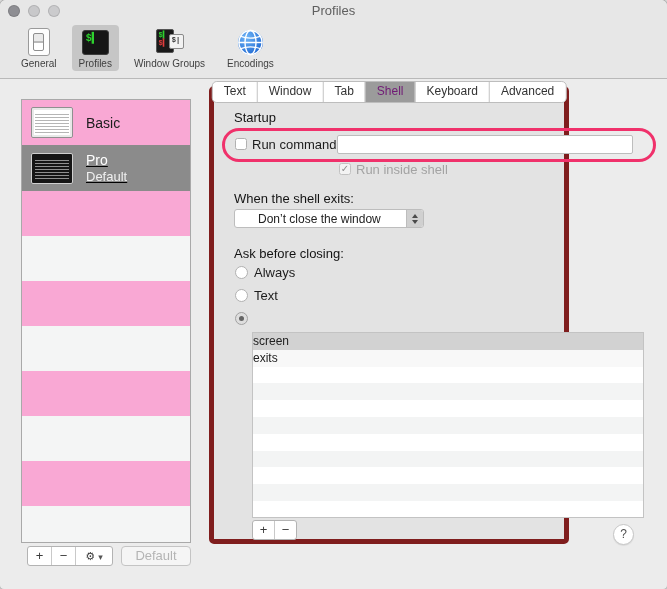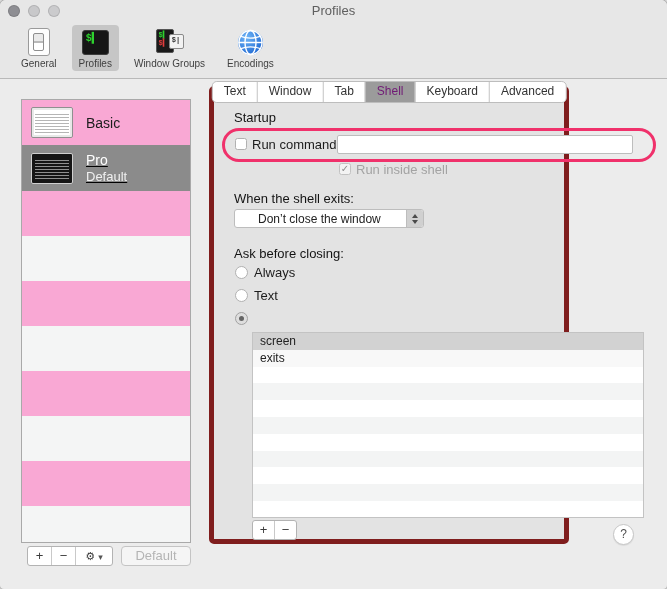--- a/index.html
+++ b/index.html
@@ -73,21 +73,21 @@
   .dd-text{font-size:12px;color:#222;padding-left:23px;flex:1;white-space:nowrap;}
   .dd-cap{width:16px;height:100%;background:#d0d0d0;border-left:1px solid #bdbdbd;border-radius:0 2px 2px 0;display:flex;flex-direction:column;align-items:center;justify-content:center;gap:2px;}
   .tri-up{width:0;height:0;border-left:3px solid transparent;border-right:3px solid transparent;border-bottom:4px solid #4a4a4a;}
   .tri-dn{width:0;height:0;border-left:3px solid transparent;border-right:3px solid transparent;border-top:4px solid #4a4a4a;}
 
   .radio{position:absolute;width:13px;height:13px;border:1px solid #b1b1b1;border-radius:50%;background:#fff;box-sizing:border-box;}
   .radio.selected{background:#dedede;border-color:#a2a2a2;display:flex;align-items:center;justify-content:center;}
   .radio.selected::after{content:"";width:5px;height:5px;border-radius:50%;background:#646464;}
 
   .proc-list{position:absolute;left:38px;top:241px;width:392px;height:186px;background:#fff;border:1px solid #c3c3c3;box-sizing:border-box;overflow:hidden;display:flex;flex-direction:column;}
-  .proc-row{flex:0 0 16.8px;font-size:12px;color:#222;line-height:16.8px;padding-left:7px;}
+  .proc-row{flex:0 0 16.8px;font-size:12px;color:#222;line-height:16.8px;}
   .proc-row.selected{background:#d2d2d2;}
   .proc-row.shade{background:#f3f4f4;}
   .proc-row.tmux{background:#f8f8f8;}
 
   .list-btns{position:absolute;left:38px;top:429px;height:20px;display:flex;border:1px solid #b3b3b3;border-radius:3px;background:#fff;overflow:hidden;box-sizing:border-box;}
   .list-btns button{all:unset;width:21px;text-align:center;font-size:13px;color:#3c3c3c;line-height:18px;border-left:1px solid #c9c9c9;}
   .list-btns button:first-child{border-left:none;}
 
   .help-btn{position:absolute;left:399px;top:433px;width:21px;height:21px;border-radius:50%;background:#fff;border:1px solid #c6c6c6;box-sizing:border-box;text-align:center;font-size:12px;color:#4f4f4f;line-height:19px;box-shadow:0 1px 1px rgba(0,0,0,.08);}
 </style>

